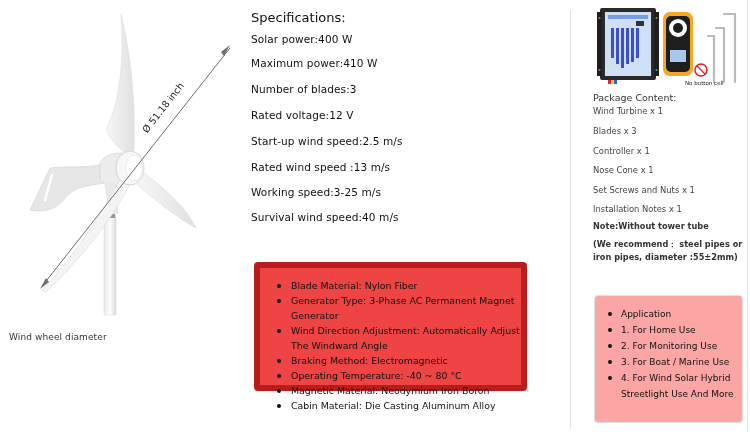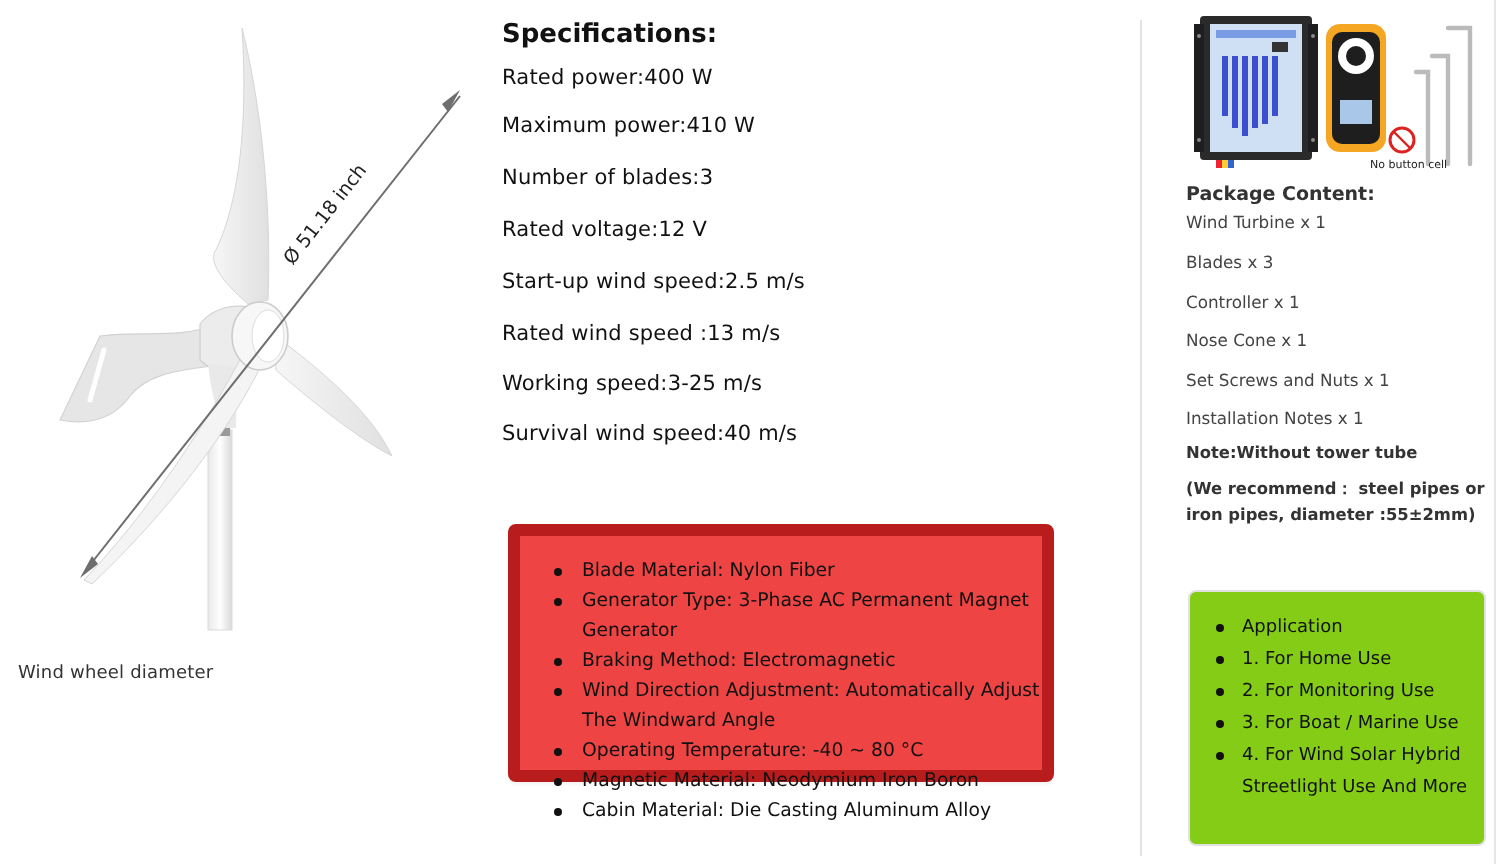--- a/index.html
+++ b/index.html
@@ -4,45 +4,45 @@
   <style>
     * { box-sizing: border-box; margin: 0; padding: 0; }
     html, body { width: 750px; height: 432px; background: #ffffff; overflow: hidden; }
     body { position: relative; font-family: "DejaVu Sans", "Liberation Sans", sans-serif; color: #111111; }
 
     .col-image { position: absolute; left: 0; top: 0; width: 240px; height: 432px; }
     .turbine-svg { position: absolute; left: 0; top: 0; width: 240px; height: 320px; }
     .img-caption { position: absolute; left: 9px; top: 320px; font-size: 9px; color: #333; letter-spacing: 0.1px; margin-top: 12px; }
 
     .col-specs { position: absolute; left: 251px; top: 0; width: 310px; height: 432px; }
-    .spec-title { position: absolute; left: 0; top: 10px; font-size: 13px; font-weight: bold; color: #111; }
+    .spec-title { position: absolute; left: 0; top: 10px; font-size: 13px; font-weight: normal; color: #111; }
     .spec-line { position: absolute; left: 0; font-size: 10.5px; color: #111; white-space: nowrap; letter-spacing: 0.1px; }
 
     .bullet-box {
       position: absolute; left: 3px; top: 262px; width: 273px; height: 129px;
       background: #ef4444; border: 6px solid #b91c1c; border-radius: 4px;
       box-shadow: 0 1px 2px rgba(0,0,0,0.06);
     }
     .bullet-box ul { list-style: none; position: absolute; left: 14px; top: 10px; width: 255px; }
     .bullet-box li { position: relative; padding-left: 17px; font-size: 9.4px; line-height: 15px; color: #111; }
     .bullet-box li::before { content: ""; position: absolute; left: 3px; top: 5.5px; width: 4px; height: 4px; border-radius: 50%; background: #111; }
 
     .divider-v { position: absolute; left: 570px; top: 10px; width: 1px; height: 418px; background: #e3e3e3; }
     .divider-right { position: absolute; left: 747px; top: 0; width: 1px; height: 432px; background: #e6e6e6; }
 
     .col-package { position: absolute; left: 585px; top: 0; width: 165px; height: 432px; }
     .pkg-images { position: absolute; left: 11px; top: 6px; width: 150px; height: 82px; }
-    .pkg-title { position: absolute; left: 8px; top: 92px; font-size: 9.5px; font-weight: bold; color: #333; }
+    .pkg-title { position: absolute; left: 8px; top: 92px; font-size: 9.5px; font-weight: normal; color: #333; }
     .pkg-line { position: absolute; left: 8px; font-size: 8.4px; color: #444; white-space: nowrap; }
     .pkg-note { position: absolute; left: 8px; top: 221px; font-size: 8.2px; font-weight: bold; color: #333; white-space: nowrap; }
     .pkg-rec { position: absolute; left: 8px; top: 238px; width: 160px; font-size: 8.2px; font-weight: bold; color: #333; line-height: 13px; }
 
     .app-box {
       position: absolute; left: 594px; top: 295px; width: 149px; height: 128px;
-      background: #84cc16; border: 1px solid #e1e1e1; border-radius: 4px;
+      background: #fca5a5; border: 1px solid #e1e1e1; border-radius: 4px;
     }
     .app-box ul { list-style: none; position: absolute; left: 12px; top: 10px; width: 135px; }
     .app-box li { position: relative; padding-left: 14px; font-size: 9px; line-height: 16px; color: #111; }
     .app-box li::before { content: ""; position: absolute; left: 1px; top: 6px; width: 4px; height: 4px; border-radius: 50%; background: #111; }
   </style>
 </head>
 <body>
 
 <div class="col-image">
   <svg class="turbine-svg" viewBox="0 0 240 320">
@@ -79,35 +79,35 @@
     <line x1="43" y1="285" x2="230" y2="48" stroke="#6e6e6e" stroke-width="1"></line>
     <polygon points="230,45 224,56 221,52" fill="#6e6e6e"></polygon>
     <polygon points="40,289 46,278 49,282" fill="#6e6e6e"></polygon>
   </svg>
   <div style="position:absolute; left:140px; top:128px; font-size:9.5px; color:#222; transform:rotate(-52deg); transform-origin:left top; white-space:nowrap;">Ø 51.18 inch</div>
   <div class="img-caption">Wind wheel diameter</div>
 </div>
 
 <div class="col-specs">
   <div class="spec-title">Specifications:</div>
-  <div class="spec-line" style="top:33px">Rated power:400 W</div>
+  <div class="spec-line" style="top:33px">Solar power:400 W</div>
   <div class="spec-line" style="top:57px">Maximum power:410 W</div>
   <div class="spec-line" style="top:83px">Number of blades:3</div>
   <div class="spec-line" style="top:109px">Rated voltage:12 V</div>
   <div class="spec-line" style="top:135px">Start-up wind speed:2.5 m/s</div>
   <div class="spec-line" style="top:161px">Rated wind speed :13 m/s</div>
   <div class="spec-line" style="top:186px">Working speed:3-25 m/s</div>
   <div class="spec-line" style="top:211px">Survival wind speed:40 m/s</div>
 
   <div class="bullet-box">
     <ul>
       <li>Blade Material: Nylon Fiber</li>
       <li>Generator Type: 3-Phase AC Permanent Magnet Generator</li>
+      <li>Wind Direction Adjustment: Automatically Adjust The Windward Angle</li>
       <li>Braking Method: Electromagnetic</li>
-      <li>Wind Direction Adjustment: Automatically Adjust The Windward Angle</li>
       <li>Operating Temperature: -40 ~ 80 °C</li>
       <li>Magnetic Material: Neodymium Iron Boron</li>
       <li>Cabin Material: Die Casting Aluminum Alloy</li>
     </ul>
   </div>
 </div>
 
 <div class="divider-v"></div>
 <div class="divider-right"></div>
 

